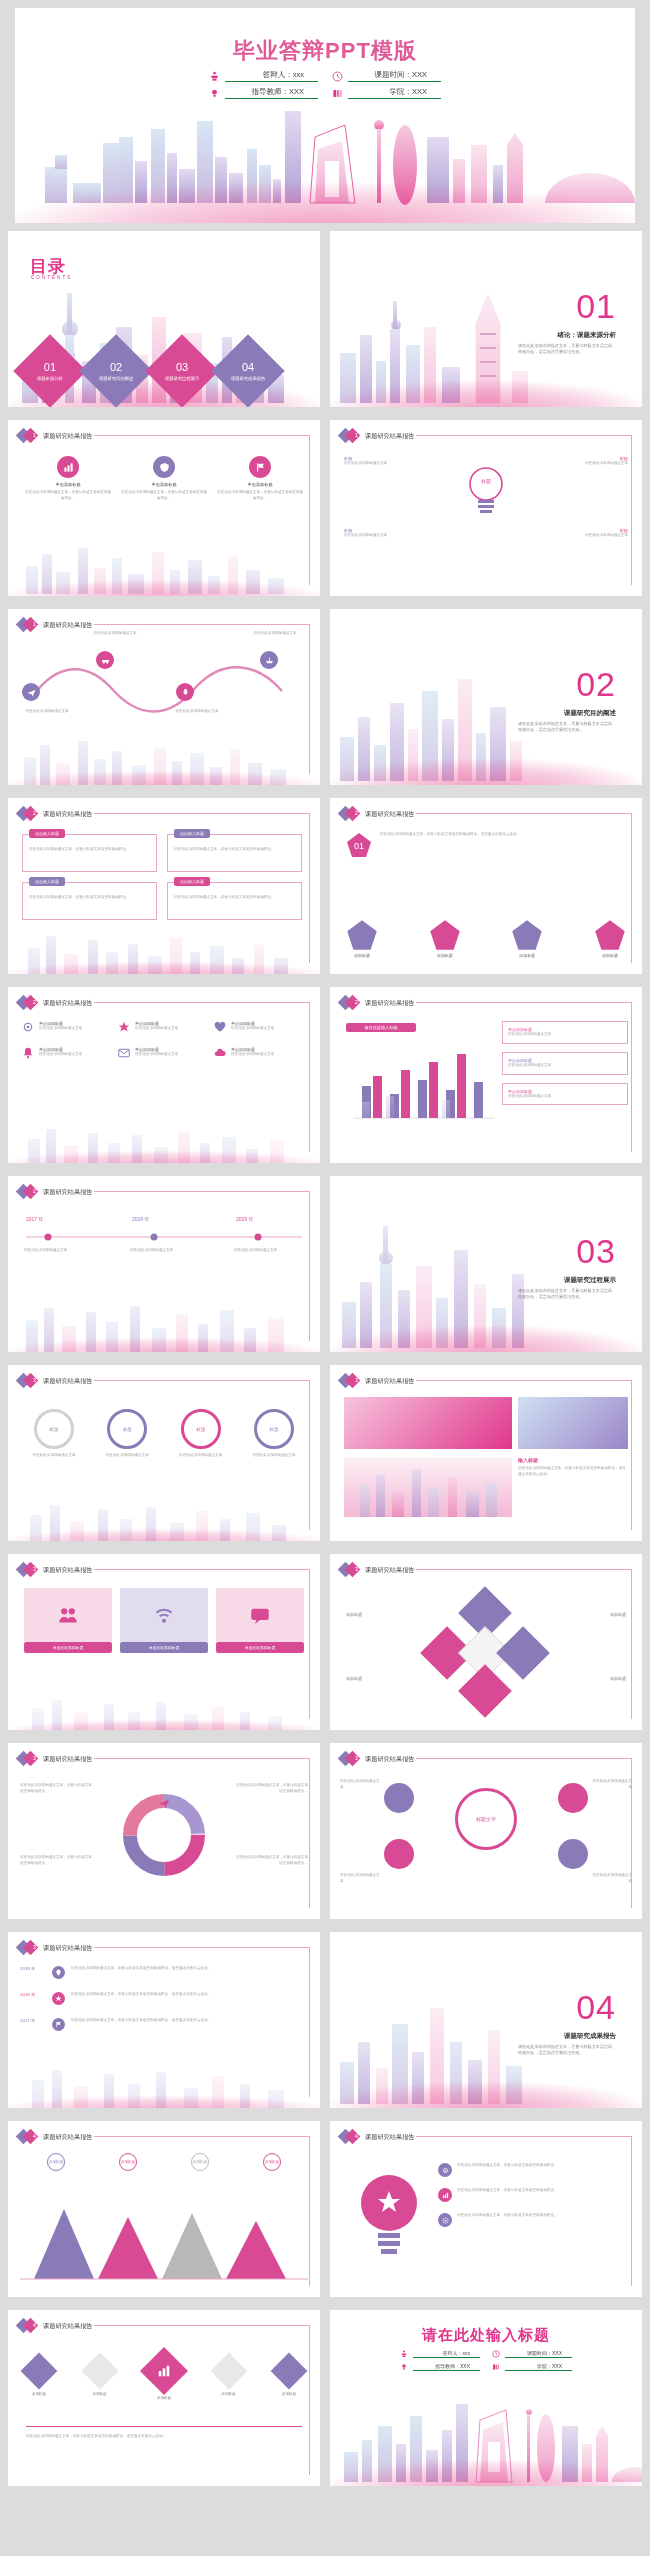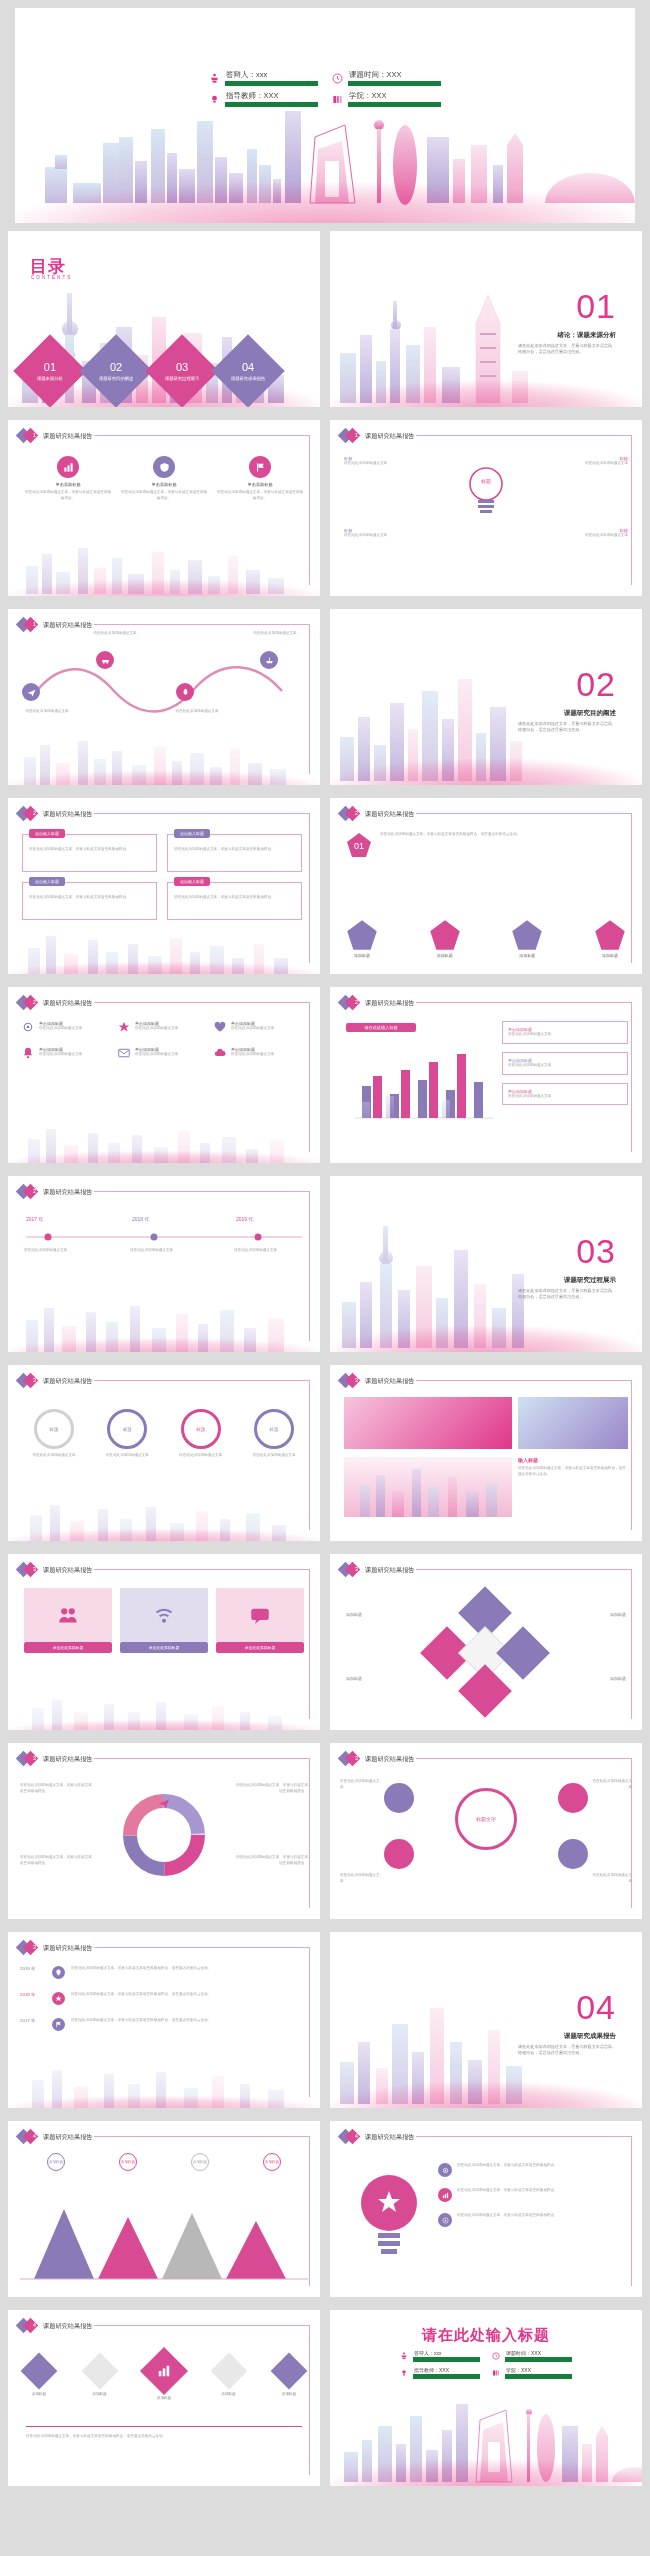--- a/index.html
+++ b/index.html
@@ -11,21 +11,21 @@
   .hero{width:620px;height:215px;margin:8px auto 0;}
   .grid{width:650px;box-sizing:border-box;padding:0 8px;display:flex;flex-wrap:wrap;gap:13px 10px;margin-top:8px;}
   .sl{width:312px;height:176px;}
 
   
   .title-main{position:absolute;left:0;right:0;top:28px;text-align:center;font-size:22px;font-weight:bold;color:#e05a97;letter-spacing:1px;}
   .meta{position:absolute;left:0;right:0;top:62px;display:flex;justify-content:center;gap:14px;}
   .meta-col{display:flex;flex-direction:column;gap:5px;}
   .meta-row{display:flex;align-items:center;gap:5px;}
   .meta-ic{width:11px;height:11px;color:#e0368b;flex:none;display:block;}
-  .meta-tx{font-size:7.5px;color:#444;border-bottom:5px solid #15803d;padding:0 14px 1px 1px;min-width:78px;}
+  .meta-tx{font-size:7.5px;color:#444;border-bottom:1px solid #15803d;padding:0 14px 1px 1px;min-width:78px;text-align:right;}
 
   
   .city{position:absolute;left:0;bottom:0;width:100%;}
   .wash{position:absolute;left:0;bottom:0;width:100%;height:26px;
         background:radial-gradient(ellipse at 50% 110%, rgba(232,85,150,.55) 0%, rgba(232,85,150,.28) 45%, rgba(232,85,150,0) 75%);}
 
   
   .toc-t{position:absolute;left:22px;top:24px;font-size:17px;font-weight:bold;color:#e0368b;letter-spacing:1px;}
   .toc-s{position:absolute;left:23px;top:44px;font-size:4.6px;color:#e0368b;letter-spacing:2px;}
   .dias{position:absolute;left:16px;bottom:10px;display:flex;gap:14px;}
@@ -64,20 +64,21 @@
   .thanks-m{position:absolute;left:0;right:0;top:40px;display:flex;justify-content:center;gap:12px;}
 
   svg{display:block;overflow:visible;}
 </style>
 </head>
 <body>
 
 <div class="page">
 
   <div class="slide hero">
+    <div class="title-main">毕业答辩PPT模版</div>
     <div class="meta">
       <div class="meta-col">
         <div class="meta-row">
           <svg class="meta-ic" viewBox="0 0 16 16">
               <circle cx="8" cy="3" r="2" fill="#e0368b"></circle>
               <path d="M3 7h10l-1 3H4z" fill="#e0368b"></path>
               <rect x="5" y="11" width="6" height="3" fill="#e0368b"></rect>
             </svg>
           <span class="meta-tx">答辩人：xxx</span>
         </div>

